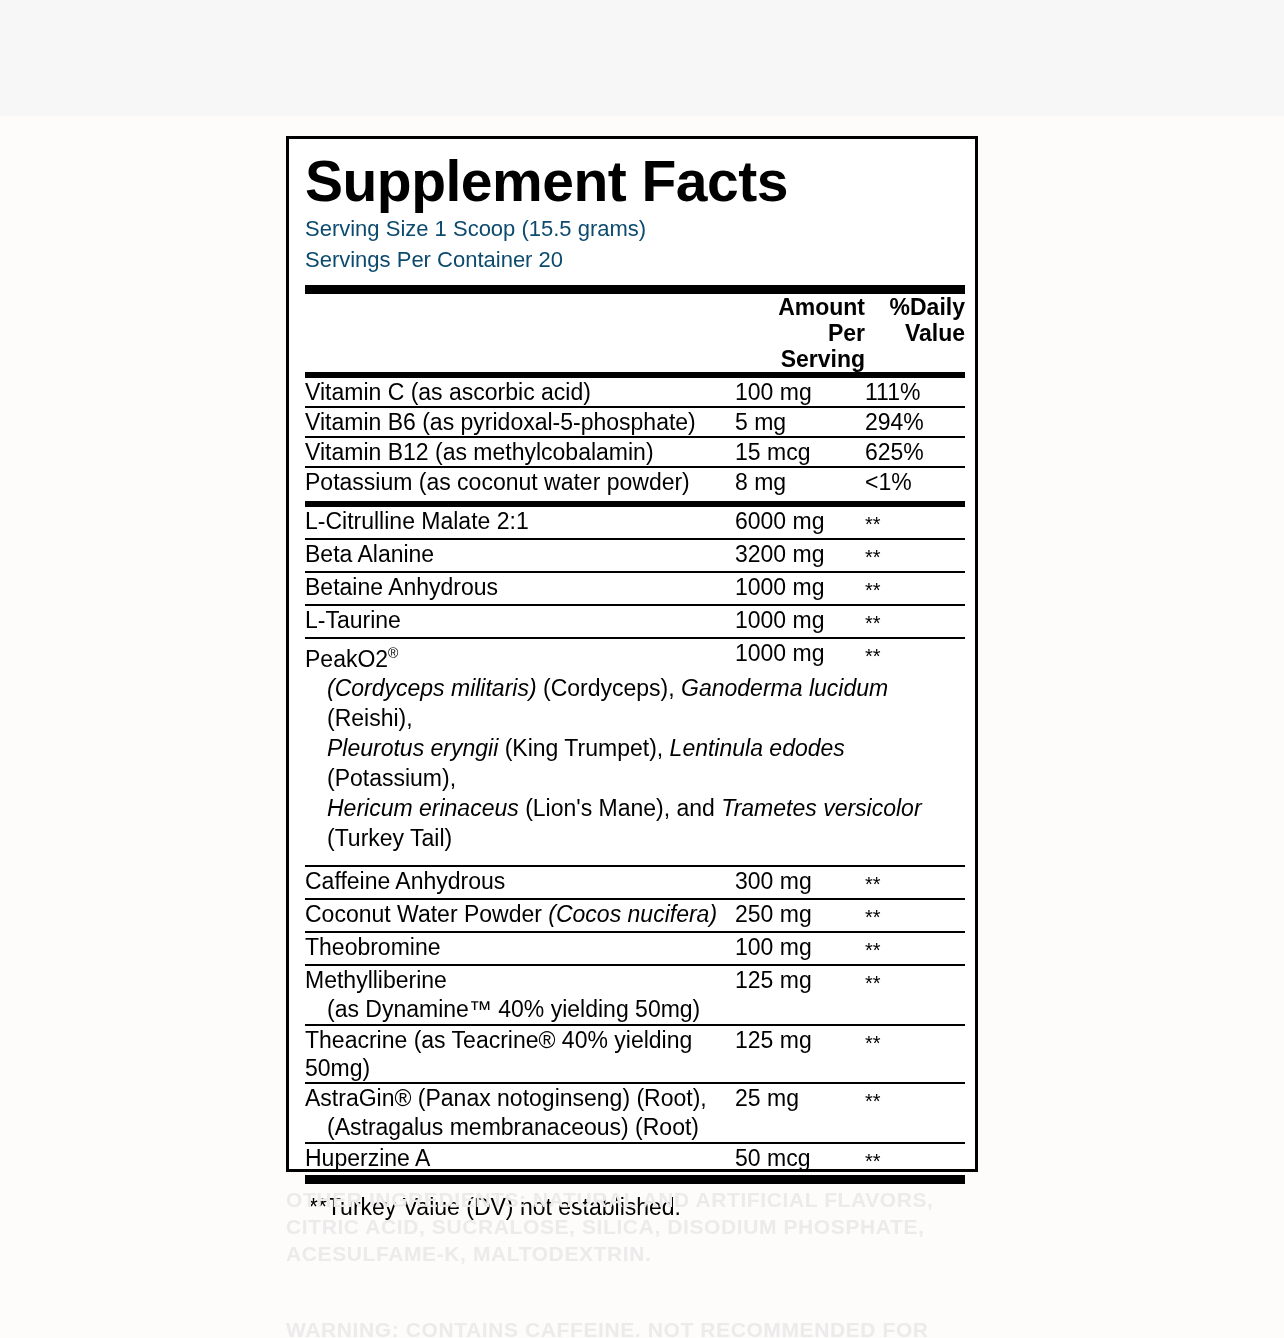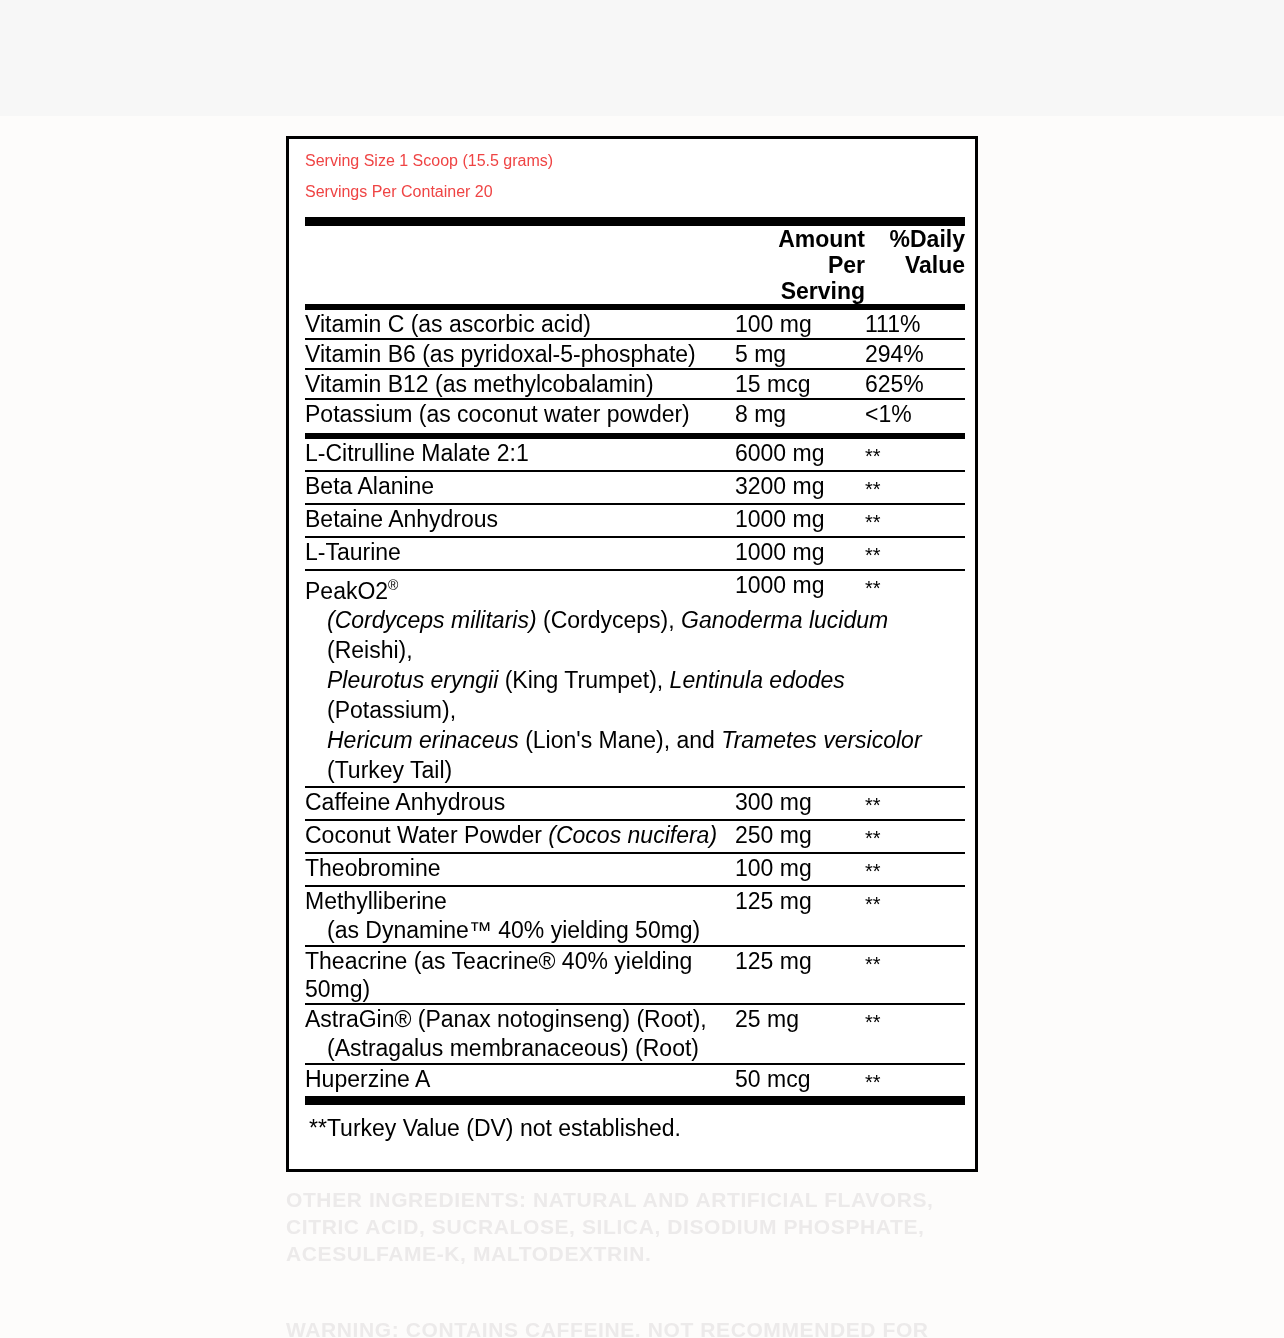--- a/index.html
+++ b/index.html
@@ -40,23 +40,23 @@
   h1.sf-title {
     font-size: 57px;
     line-height: 60px;
     font-weight: bold;
     margin: 6px 0 2px 0;
     letter-spacing: -0.5px;
     color: #000;
     white-space: nowrap;
   }
   .serving-line {
-    font-size: 16px;
+    font-size: 22px;
     line-height: 31px;
-    color: #ef4444;
+    color: #0c4a6e;
     white-space: nowrap;
   }
   .rule-thick {
     height: 9px;
     background: #000;
     margin-top: 10px;
   }
   .rule-bottom {
     height: 9px;
     background: #000;
@@ -135,20 +135,21 @@
   #ghost2 { top: 1316px; }
 </style>
 </head>
 <body>
 
 <div id="top-band"></div>
 
 <div id="panel">
   <div class="inner">
 
+    <h1 class="sf-title">Supplement Facts</h1>
 
     <div class="serving-line">Serving Size 1 Scoop (15.5 grams)</div>
     <div class="serving-line">Servings Per Container 20</div>
 
     <div class="rule-thick"></div>
 
     <table class="facts">
       <colgroup>
         <col class="col-name">
           <col class="col-amt">
@@ -262,21 +263,21 @@
           </tr>
 
         <tr>
           <td class="row-name">
             <span>PeakO2</span><sup class="reg">®</sup>
           </td>
           <td class="row-amt">1000 mg</td>
           <td class="row-dv stars">**</td>
         </tr>
         <tr>
-          <td colspan="3" style="padding-bottom:1px">
+          <td colspan="3" style="padding-bottom:12px">
             <span class="sub it"><i>(Cordyceps militaris)</i><span> (Cordyceps), </span><i>Ganoderma lucidum</i><span> (Reishi),</span></span>
             <span class="sub it"><i>Pleurotus eryngii</i><span> (King Trumpet), </span><i>Lentinula edodes</i><span> (Potassium),</span></span>
             <span class="sub it"><i>Hericum erinaceus</i><span> (Lion's Mane), and </span><i>Trametes versicolor</i><span> (Turkey Tail)</span></span>
           </td>
         </tr>
         <tr>
             <td colspan="3" class="sep-cell">
               <div class="thinline"></div>
             </td>
           </tr>

